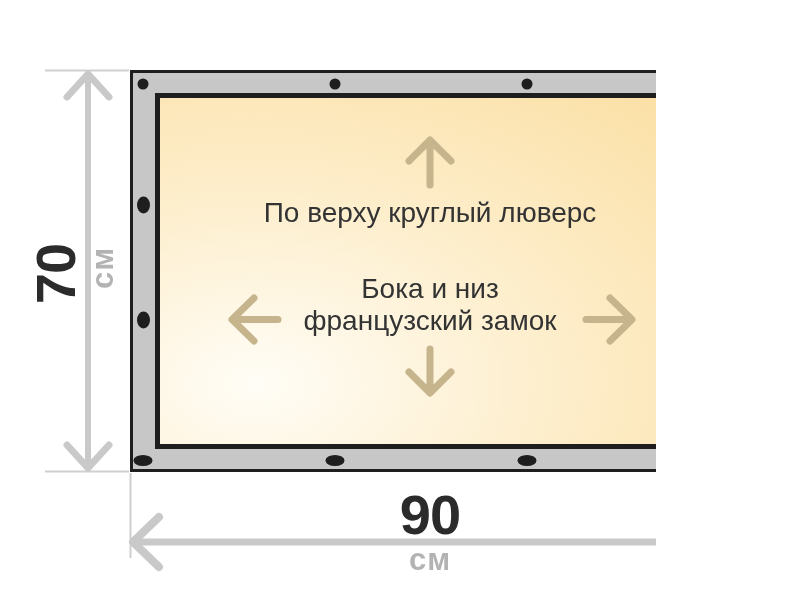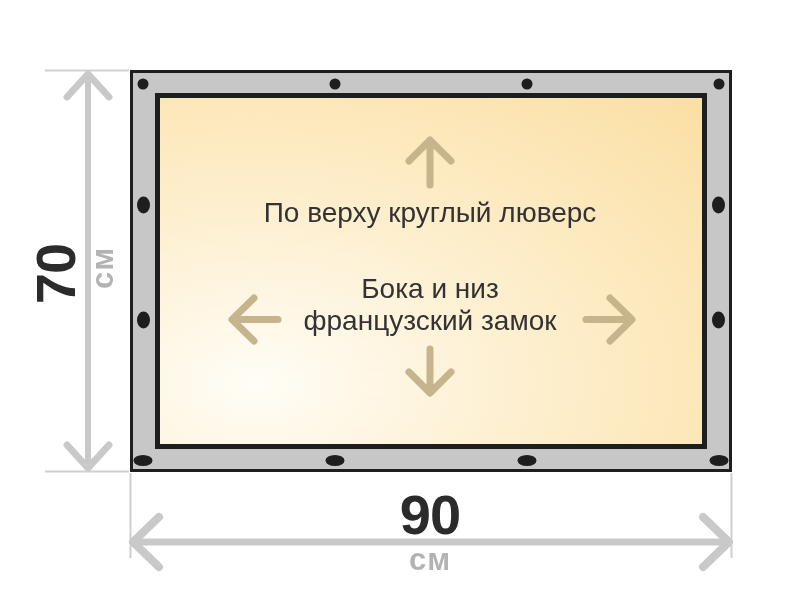--- a/index.html
+++ b/index.html
@@ -1,17 +1,17 @@
 <!DOCTYPE html>
 <html><head>
 <meta charset="utf-8">
 <style>
   html,body{margin:0;padding:0;background:#ffffff;}
   .stage{
-    position:relative;width:800px;height:600px;background:#ffffff;overflow:hidden;
+    position:relative;width:656px;height:600px;background:#ffffff;overflow:hidden;
     font-family:"Liberation Sans","DejaVu Sans",sans-serif;
     text-align:center;
   }
   svg{display:block;}
   text{font-family:"Liberation Sans","DejaVu Sans",sans-serif;}
   .note{font-size:28px;font-weight:400;}
   .value{font-size:56px;font-weight:700;letter-spacing:-1px;}
   .unit{font-size:31px;font-weight:700;letter-spacing:1px;}
 </style>
 </head>

